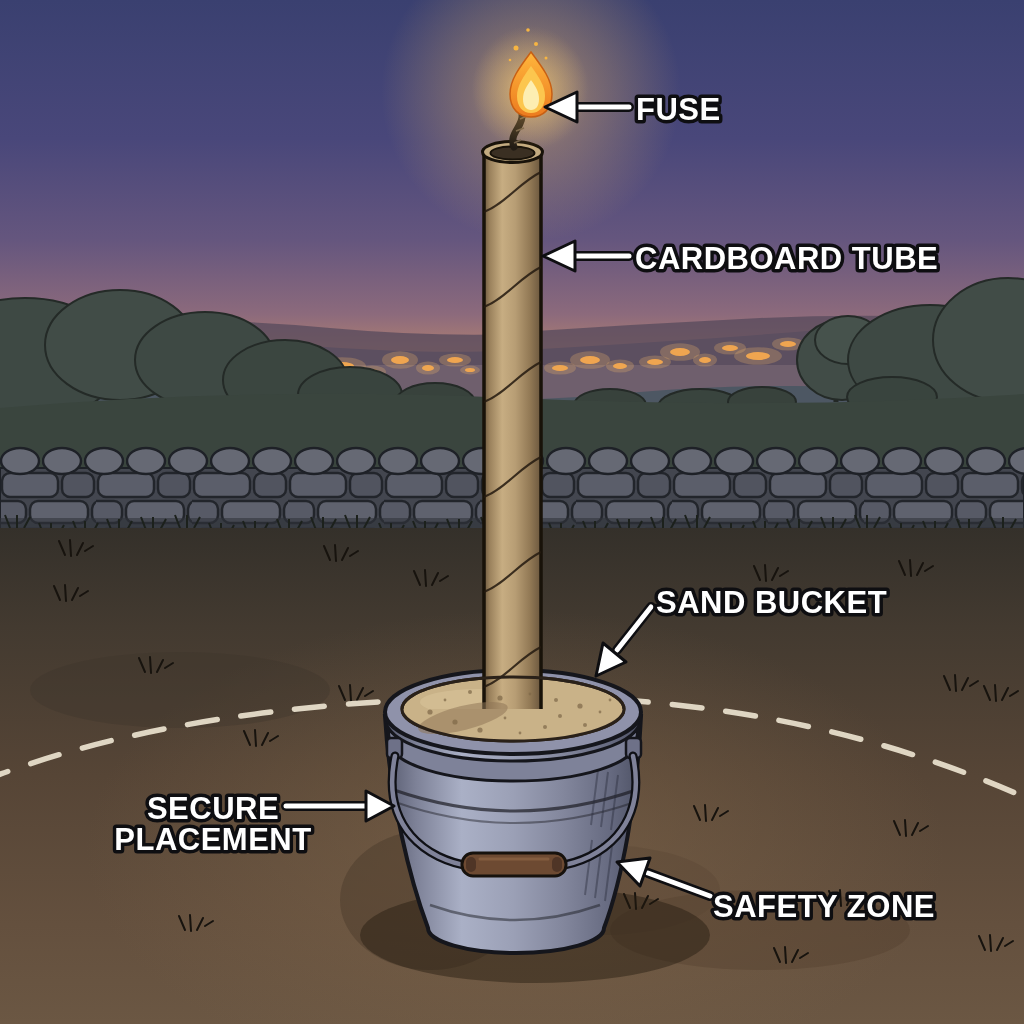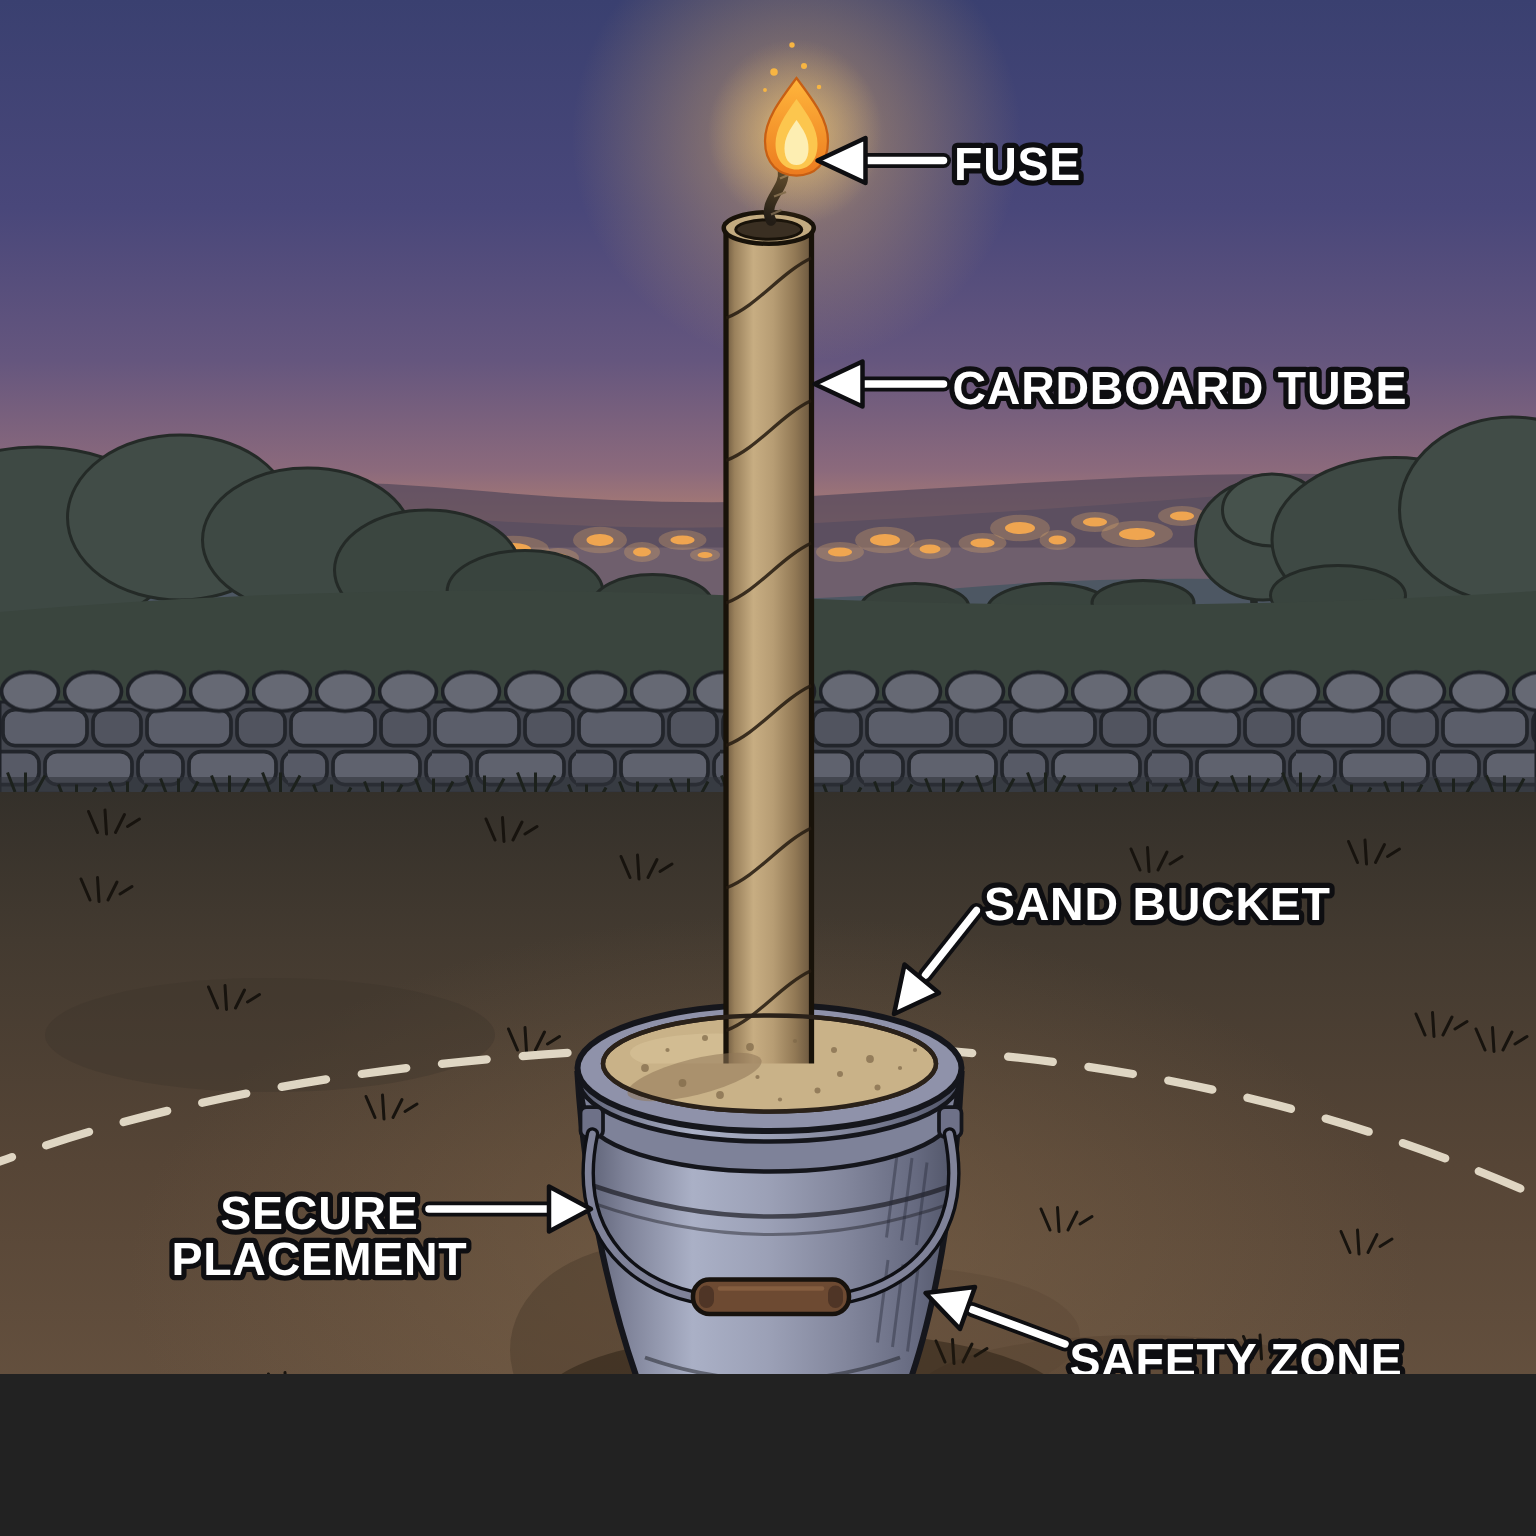--- a/index.html
+++ b/index.html
@@ -1,16 +1,16 @@
 <!DOCTYPE html>
 <html><head>
 <meta charset="utf-8">
 <style>
   html,body{margin:0;padding:0;background:#222;}
-  #canvas{position:relative;width:1024px;height:916px;overflow:hidden;
+  #canvas{position:relative;width:1024px;height:1024px;overflow:hidden;
           font-family:"Liberation Sans",sans-serif;}
   svg{display:block}
   .label{font-family:"Liberation Sans","DejaVu Sans",sans-serif;
          font-weight:bold;font-size:31px;letter-spacing:.5px;
          fill:#ffffff;stroke:#0e0e11;stroke-width:7px;
          paint-order:stroke;stroke-linejoin:round;}
   .arrow-under{stroke:#0e0e11;stroke-width:10;stroke-linecap:round;fill:none;}
   .arrow-over{stroke:#ffffff;stroke-width:5;stroke-linecap:round;fill:none;}
   .arrow-head{fill:#ffffff;stroke:#0e0e11;stroke-width:3;stroke-linejoin:round;}
 </style>

